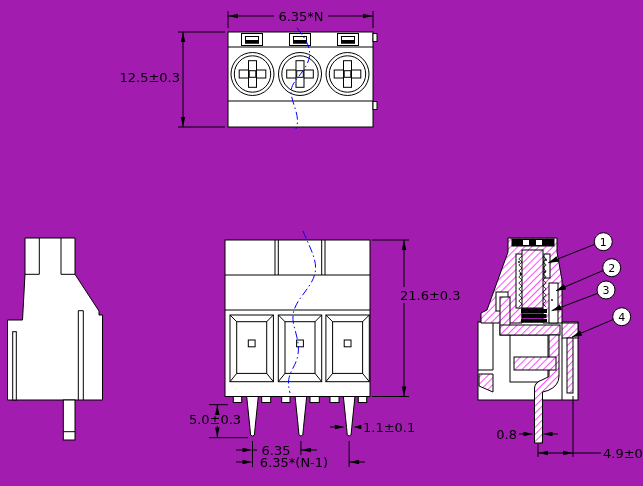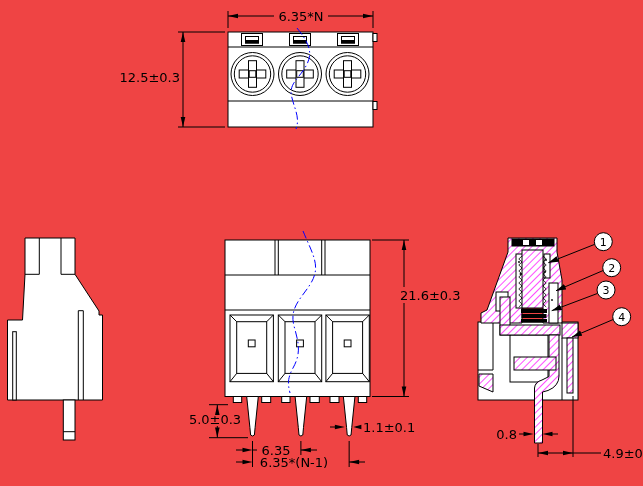--- a/index.html
+++ b/index.html
@@ -1,16 +1,16 @@
 <!DOCTYPE html>
 <html><head>
 <meta charset="utf-8">
 <style>
   html,body{margin:0;padding:0;background:#fff;}
-  #canvas{width:643px;height:486px;background:#ef4444;position:relative;overflow:hidden;}
+  #canvas{width:643px;height:486px;background:#a21caf;position:relative;overflow:hidden;}
   text.dim{font-family:"DejaVu Sans",sans-serif;font-size:13px;fill:#000;}
   text.callout{font-family:"DejaVu Sans",sans-serif;font-size:11px;fill:#000;}
   svg{display:block;}
 </style>
 </head>
 <body>
 
 <div id="canvas">
 <svg width="643" height="486" viewBox="0 0 643 486">
   <defs>

